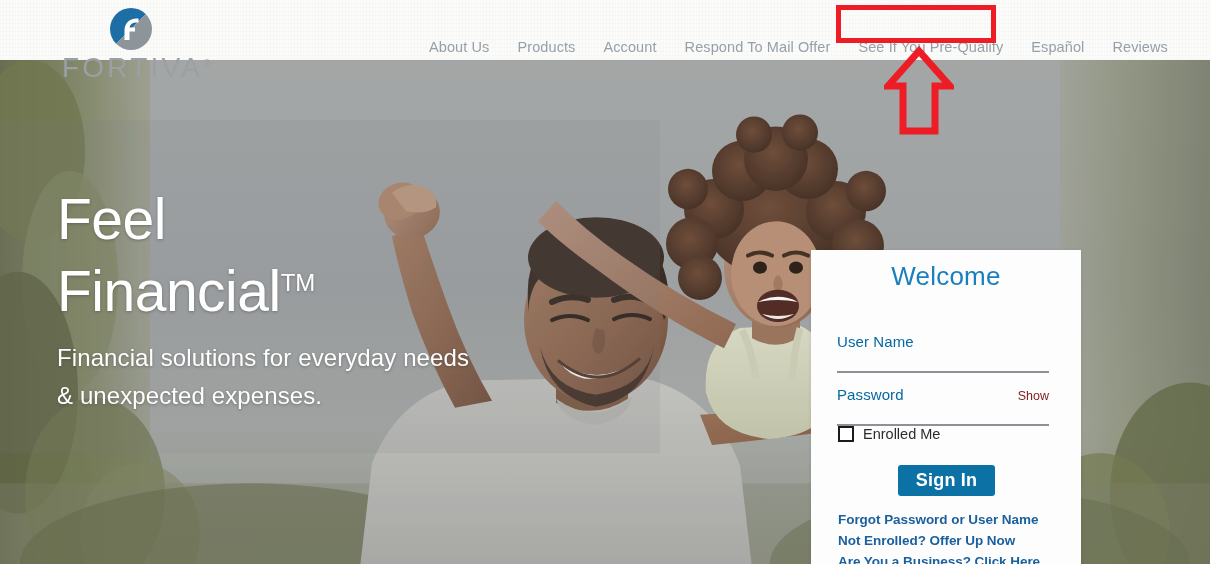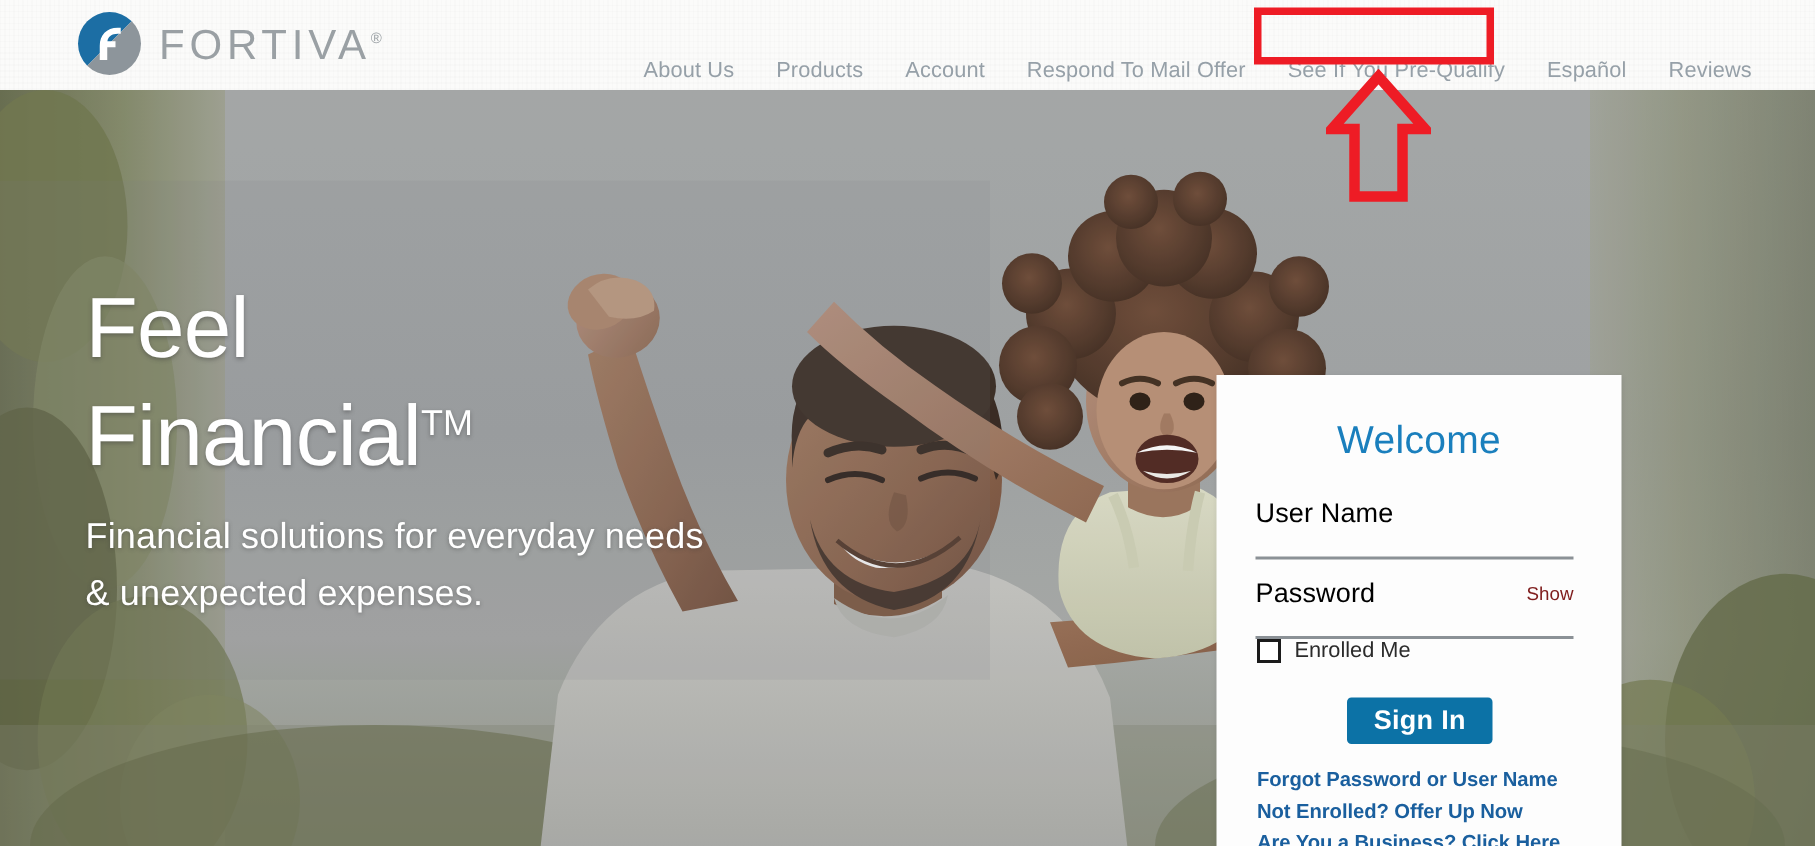--- a/index.html
+++ b/index.html
@@ -33,20 +33,21 @@
     z-index: 10;
   }
 
   
   .logo-wrap {
     position: absolute;
     left: 51px;
     top: 7px;
     display: flex;
     align-items: center;
+    flex-direction: column;
   }
   .logo-mark { width: 44px; height: 44px; display: block; }
   .logo-word {
     margin-left: 11px;
     font-size: 28px;
     letter-spacing: 3.2px;
     color: #9aa0a4;
     font-weight: 400;
     position: relative;
     top: 1px;
@@ -153,35 +154,35 @@
     height: 333px;
     background: #fdfdfd;
     z-index: 20;
     box-shadow: 0 1px 4px rgba(0,0,0,0.10);
   }
   .welcome {
     text-align: center;
     color: #1a7fbd;
     font-size: 26px;
     font-weight: 400;
-    padding-top: 28px;
+    padding-top: 11px;
     letter-spacing: 0.2px;
   }
 
   .field {
     position: absolute;
     left: 26px;
     width: 212px;
   }
   .field-user  { top: 83px; }
   .field-pass  { top: 136px; }
 
   .field-label {
-    font-size: 18px;
-    color: #000000;
+    font-size: 15px;
+    color: #0369a1;
     letter-spacing: 0.1px;
     display: block;
     line-height: 18px;
   }
   .field-input {
     display: block;
     width: 212px;
     border: none;
     outline: none;
     background: transparent;

